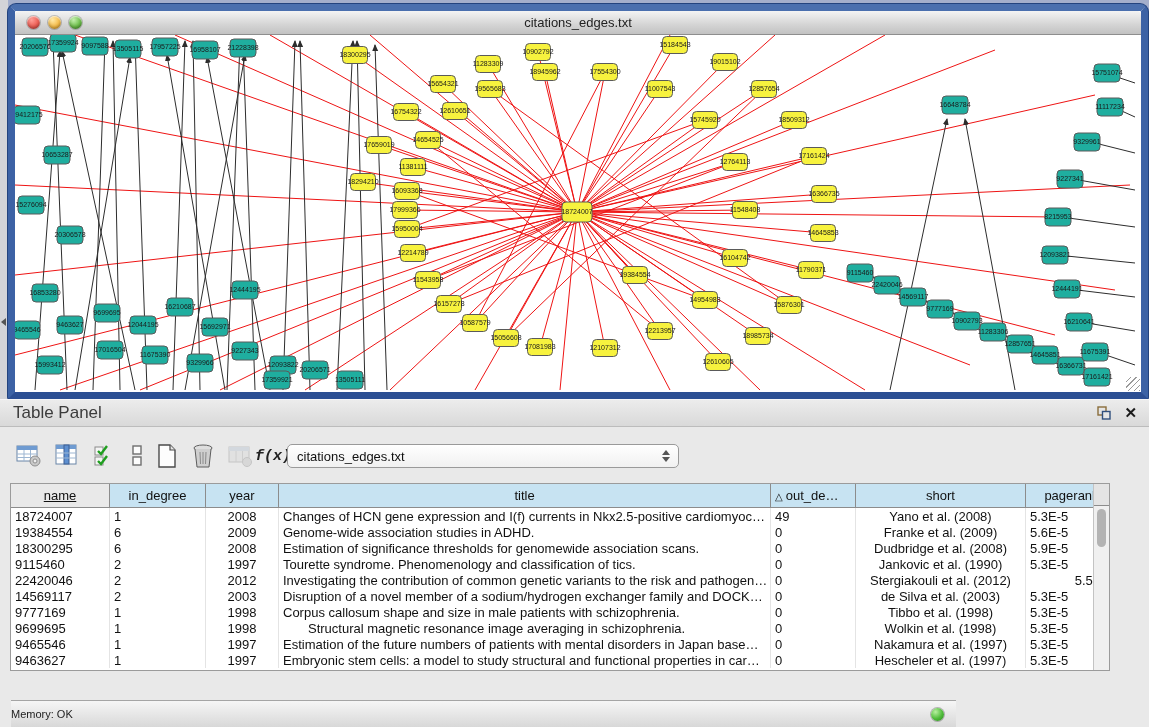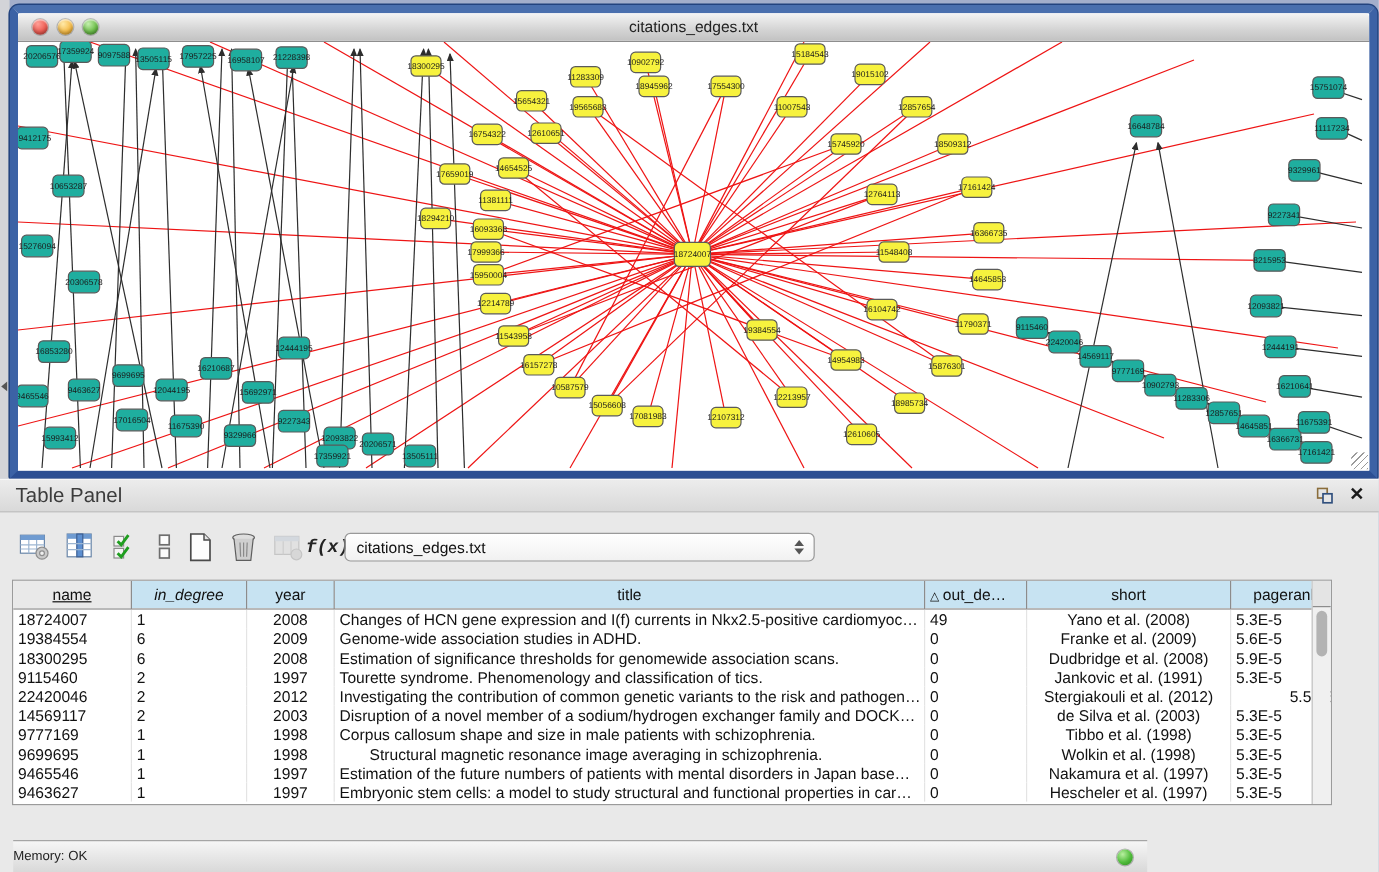--- a/index.html
+++ b/index.html
@@ -697,21 +697,21 @@
           <i class="dn"></i>
         </span>
     </div>
   </div>
 
   <div class="table-wrap">
     <table class="data-table">
       <thead>
           <tr id="thead-row">
             <th style="width: 96px;">name</th>
-            <th style="width: 93px; font-style: italic;">in_degree</th>
+            <th style="width: 93px;">in_degree</th>
             <th style="width: 70px;">year</th>
             <th style="width: 489px;">title</th>
             <th style="width: 79px; text-align: left; padding-left: 4px;"><span class="sort-tri">△</span>out_de…</th>
             <th style="width: 167px;">short</th>
             <th style="width: 89px;">pagerank</th>
           </tr>
         </thead>
       <tbody id="tbody">
           <tr>
             <td style="text-align: left;">18724007</td>
@@ -739,21 +739,21 @@
             <td style="text-align: left;">0</td>
             <td style="text-align: center;">Dudbridge et al. (2008)</td>
             <td style="text-align: left;">5.9E-5</td>
           </tr>
           <tr>
             <td style="text-align: left;">9115460</td>
             <td style="text-align: left;">2</td>
             <td style="text-align: center;">1997</td>
             <td style="text-align: left;">Tourette syndrome. Phenomenology and classification of tics.</td>
             <td style="text-align: left;">0</td>
-            <td style="text-align: center;">Jankovic et al. (1991)</td>
+            <td style="text-align: center;">Jankovic et al. (1990)</td>
             <td style="text-align: left;">5.3E-5</td>
           </tr>
           <tr>
             <td style="text-align: left;">22420046</td>
             <td style="text-align: left;">2</td>
             <td style="text-align: center;">2012</td>
             <td style="text-align: left;">Investigating the contribution of common genetic variants to the risk and pathogen…</td>
             <td style="text-align: left;">0</td>
             <td style="text-align: center;">Stergiakouli et al. (2012)</td>
             <td style="text-align: right;">5.5E-5</td>

